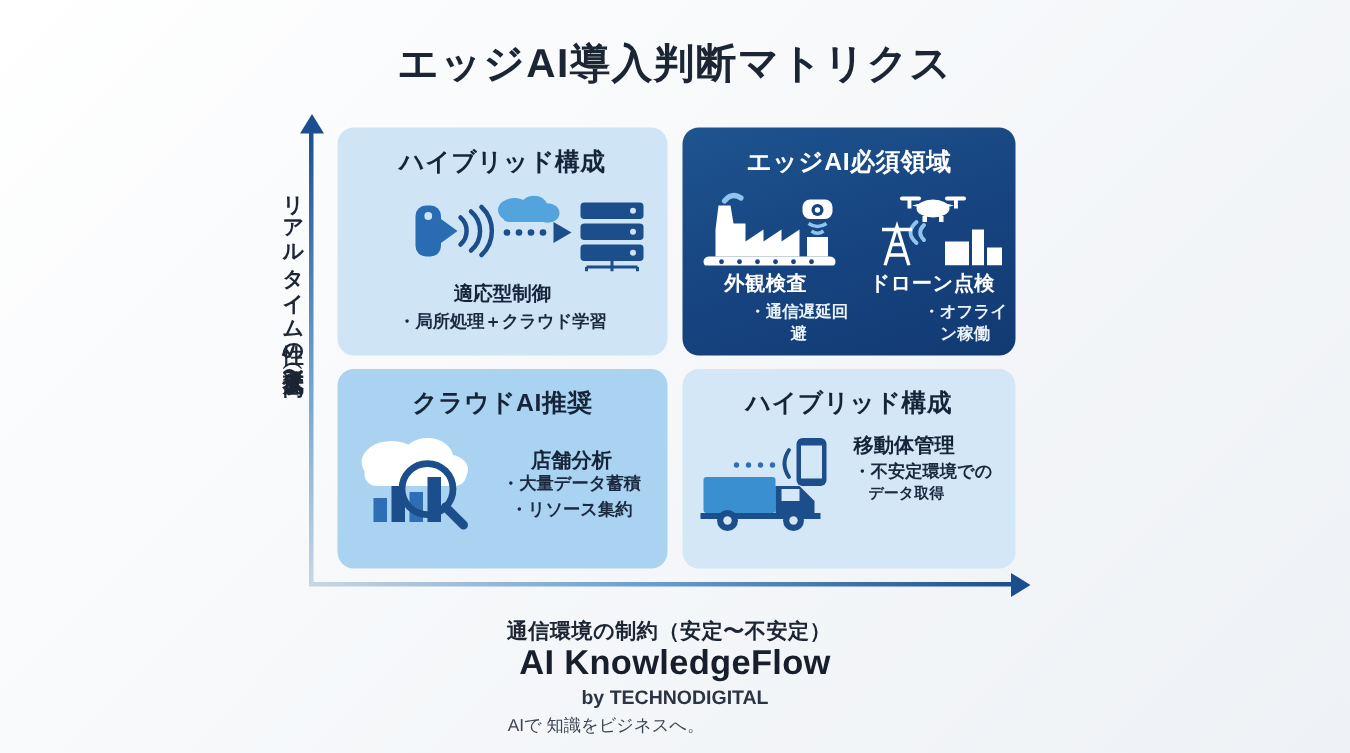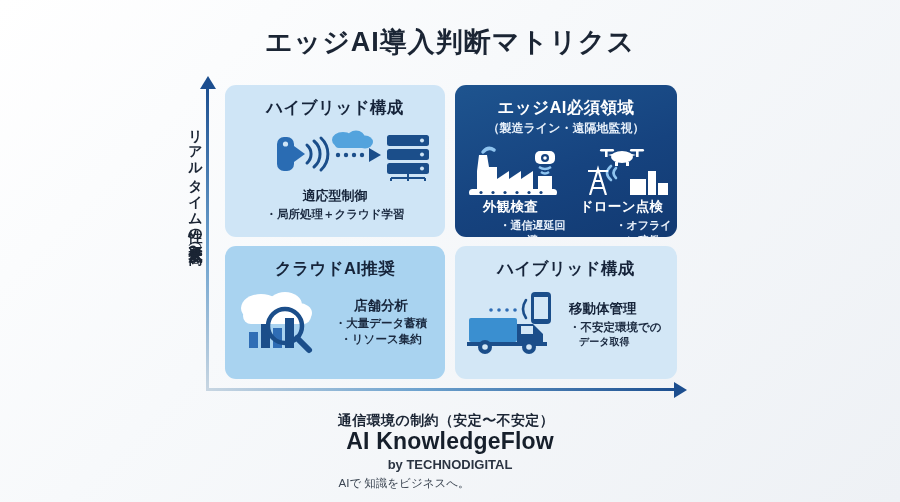--- a/index.html
+++ b/index.html
@@ -202,21 +202,21 @@
     font-size: 11.5px;
     font-weight: bold;
     color: #1b2a40;
     line-height: 1.35;
     margin-top: 1px;
   }
 
   
   .br-body {
     display: flex;
-    align-items: center;
+    align-items: flex-start;
     margin-top: 8px;
     padding: 0 8px;
   }
   .br-icon { width: 106px; flex: none; }
   .br-text { flex: 1; }
   .br-h {
     font-size: 13.5px;
     font-weight: bold;
     color: #16243a;
   }
@@ -316,21 +316,20 @@
           <path d="M183 45 V49 M166 49 H200 M166 49 V52 M183 49 V52 M200 49 V52" stroke="#1b4e8a" stroke-width="2" fill="none"></path>
         </g>
       </svg>
     </div>
     <div class="tl-foot">適応型制御</div>
     <div class="tl-bullet">・局所処理＋クラウド学習</div>
   </div>
 
   <div class="quad q-tr">
     <div class="q-title">エッジAI必須領域</div>
-    <div class="q-sub">（製造ライン・遠隔地監視）</div>
     <div class="tr-cols">
 
       <div class="tr-col">
         <div class="tr-ic">
           <svg width="104" height="52" viewBox="0 0 104 52">
 
             <path d="M18 28 V46 H74 V28 L62 36 V28 L50 36 V28 L38 36 V24 L30 24 L28 12 L20 12 Z" fill="#ffffff"></path>
 
             <path d="M24 9 q5 -6 11 -2" stroke="#8fc4ef" stroke-width="3.5" fill="none" stroke-linecap="round"></path>
 

